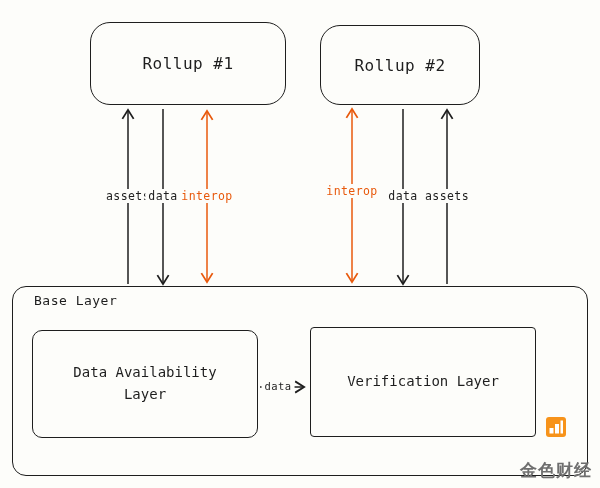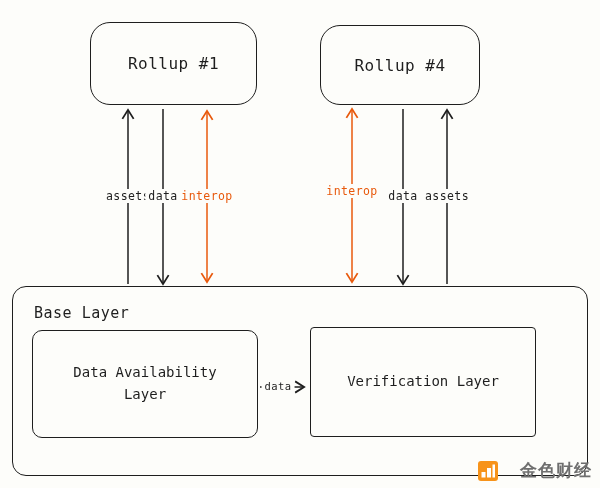--- a/index.html
+++ b/index.html
@@ -24,35 +24,34 @@
     display: flex;
     align-items: center;
     justify-content: center;
     text-align: center;
     box-sizing: border-box;
   }
   .node-label {
     font-size: 16px;
     letter-spacing: 0.5px;
   }
-  .rollup1 { left: 90px;  top: 22px; width: 167px; height: 83px; }
+  .rollup1 { left: 90px;  top: 22px; width: 196px; height: 83px; }
   .rollup2 { left: 320px; top: 25px; width: 160px; height: 80px; }
   .base-layer {
     left: 12px; top: 286px; width: 576px; height: 190px;
     border-radius: 14px;
     justify-content: flex-start;
     align-items: flex-start;
     background: transparent;
   }
   .base-layer-label {
     position: absolute;
     left: 34px; top: 293px;
-    font-size: 15px;
+    font-size: 13px;
     letter-spacing: 0.5px;
-    margin-top: 11px;
   }
   .da-layer { left: 32px; top: 330px; width: 226px; height: 108px; border-radius: 10px; }
   .verification-layer { left: 310px; top: 327px; width: 226px; height: 110px; border-radius: 4px; }
   .inner-label {
     font-size: 14px;
     line-height: 1.55;
     max-width: 170px;
   }
   .edges-svg {
     position: absolute;
@@ -72,20 +71,21 @@
   }
   .edge-label.orange { color: #e8590c; }
   .edge-label.small { font-size: 10.5px; transform: translate(-50%, -55%); }
   .watermark {
     position: absolute;
     right: 8px;
     bottom: 6px;
     display: flex;
     align-items: center;
     gap: 22px;
+    flex-direction: column;
   }
   .watermark-text {
     font-family: "DejaVu Sans", "Liberation Sans", sans-serif;
     font-size: 17px;
     font-weight: bold;
     color: #6f6f6f;
     letter-spacing: 1px;
   }
 </style>
 </head>
@@ -111,21 +111,21 @@
     <line x1="403" y1="109" x2="403" y2="283" stroke="#1e1e1e" stroke-width="1.5" marker-end="url(#arrow-black)"></line>
     <line x1="447" y1="284" x2="447" y2="111" stroke="#1e1e1e" stroke-width="1.5" marker-end="url(#arrow-black)"></line>
 
     <line x1="260" y1="387" x2="303" y2="387" stroke="#1e1e1e" stroke-width="1.5" marker-end="url(#arrow-black)"></line>
   </svg>
 
   <div class="node rollup1">
     <span class="node-label">Rollup #1</span>
   </div>
   <div class="node rollup2">
-    <span class="node-label">Rollup #4</span>
+    <span class="node-label">Rollup #2</span>
   </div>
 
   <div class="node base-layer"></div>
   <span class="base-layer-label">Base Layer</span>
 
   <div class="node da-layer">
     <span class="inner-label">Data Availability Layer</span>
   </div>
   <div class="node verification-layer">
     <span class="inner-label">Verification Layer</span>

